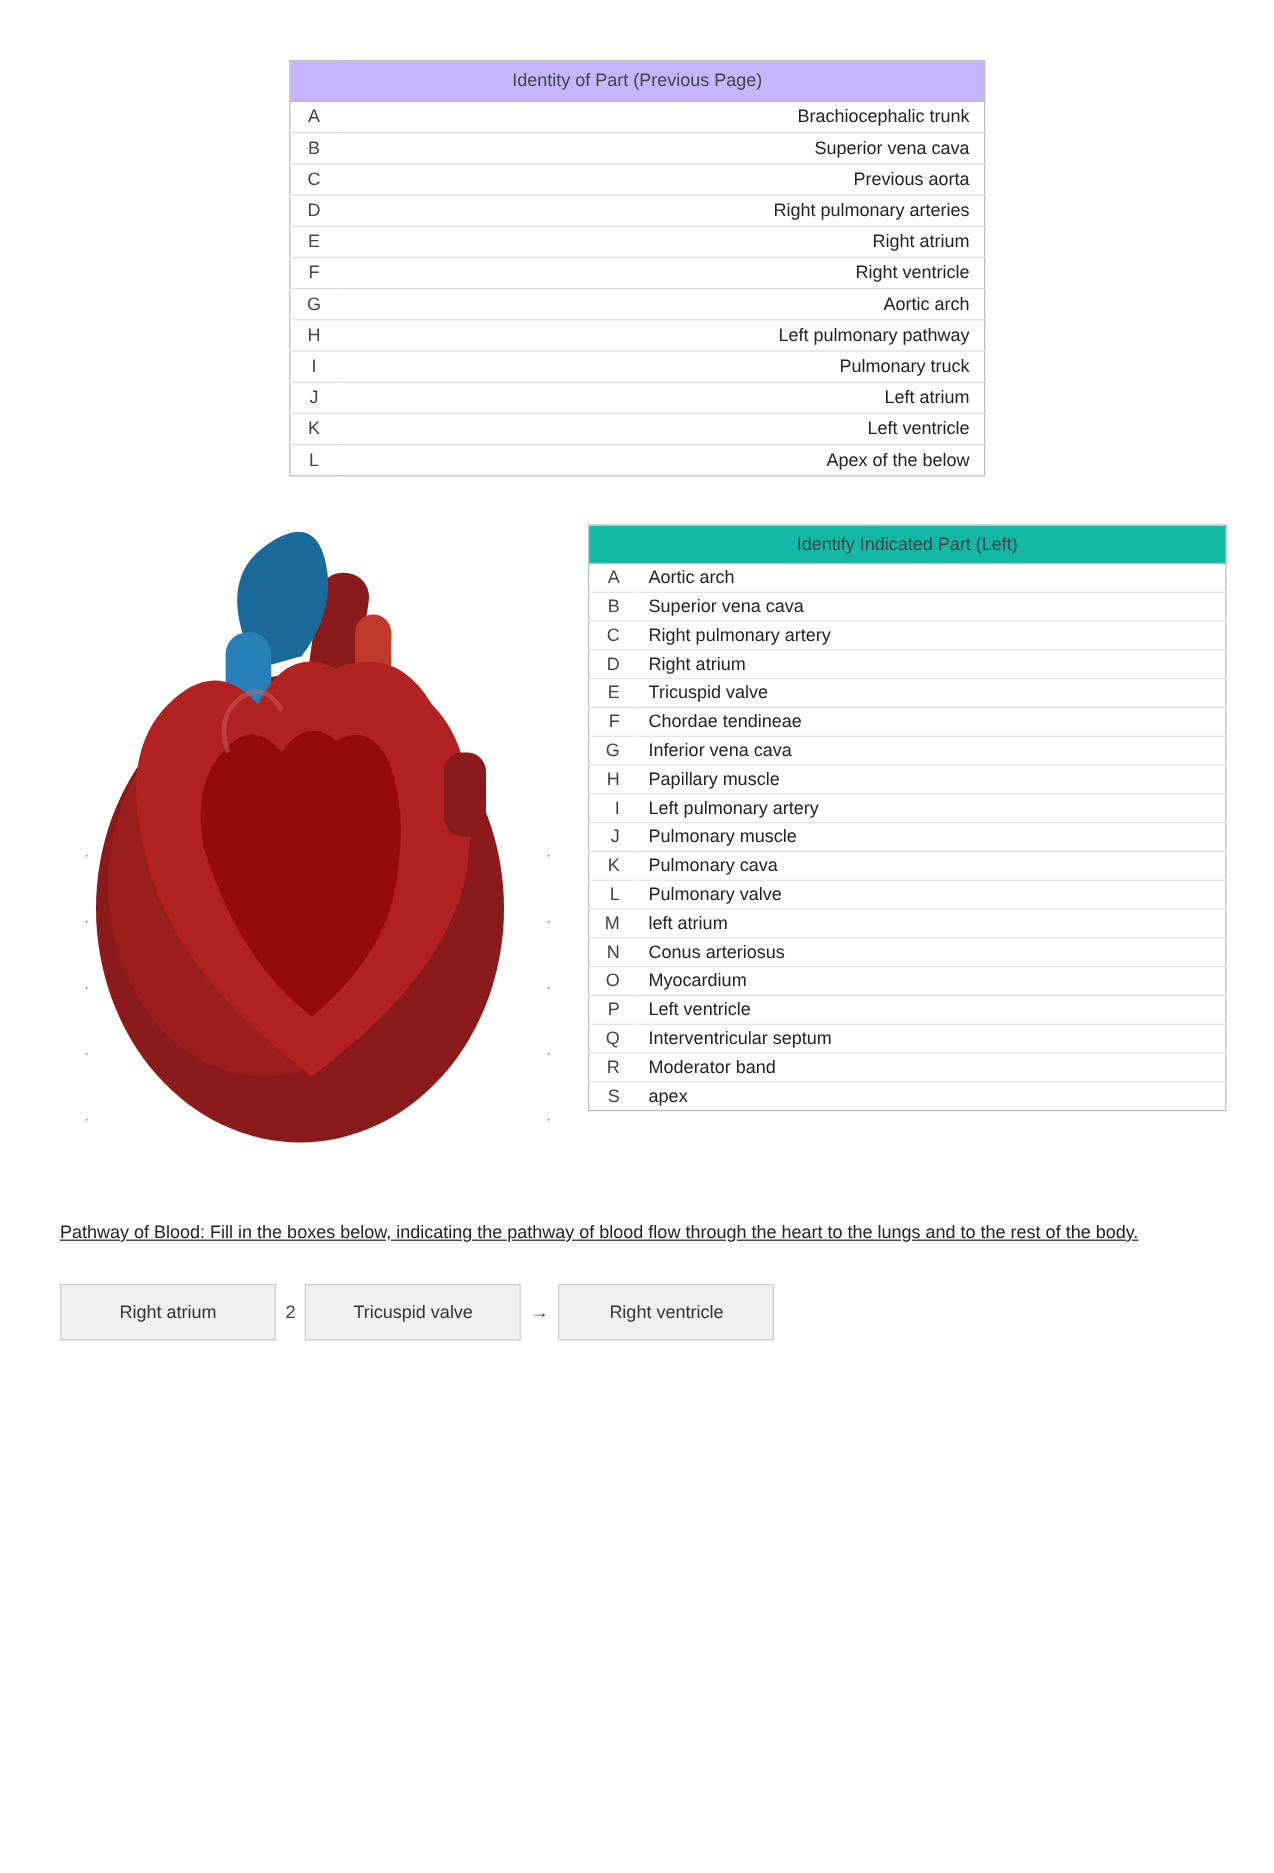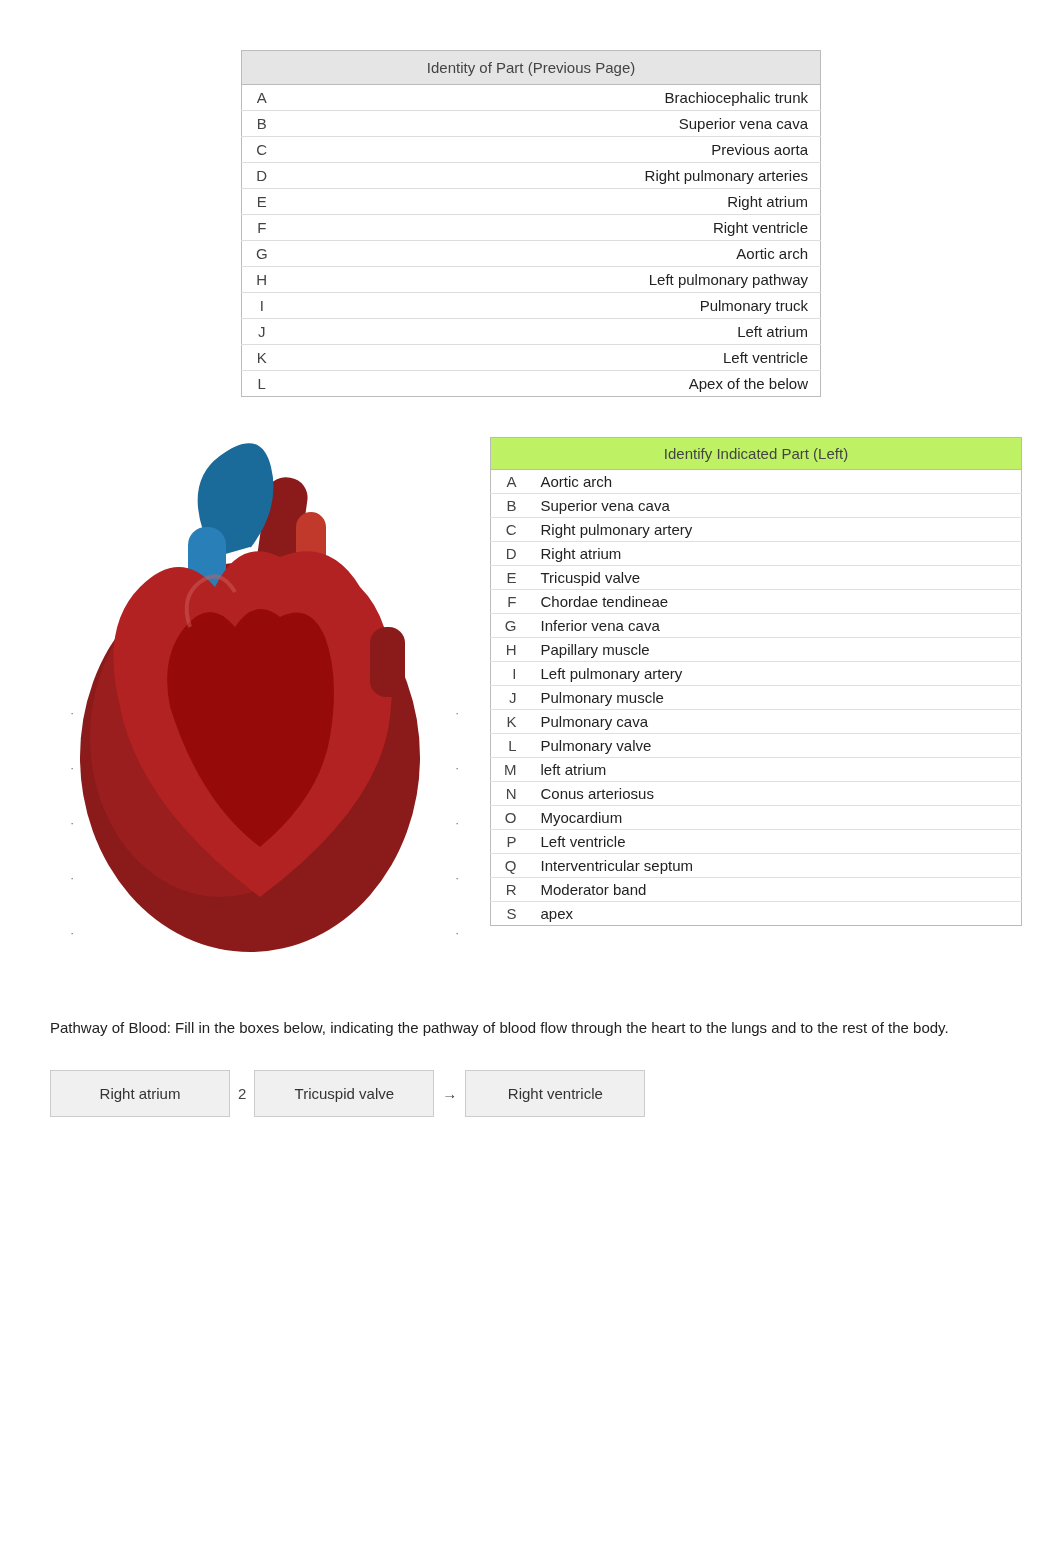--- a/index.html
+++ b/index.html
@@ -38,21 +38,21 @@
 
     .prev-table td:first-child {
       text-align: center;
       width: 40px;
       color: #444;
     }
 
     .prev-table .header-row td {
       text-align: center;
       font-weight: normal;
-      background: #e5e5e5;
+      background: #c4b5fd;
       padding: 8px;
       border-bottom: 1px solid #bbb;
     }
 
     .prev-table tr:last-child td {
       border-bottom: none;
     }
 
     
     .middle-section {
@@ -81,40 +81,41 @@
 
     .right-table td:first-child {
       text-align: right;
       width: 40px;
       color: #444;
       padding-right: 14px;
     }
 
     .right-table .header-row td {
       text-align: center;
-      background: #bef264;
+      background: #14b8a6;
       padding: 7px;
       border-bottom: 1px solid #bbb;
       font-weight: normal;
     }
 
     .right-table tr:last-child td {
       border-bottom: none;
     }
 
     
     .pathway-section {
       margin-top: 40px;
       padding: 0 10px;
     }
 
     .pathway-description {
       font-size: 15px;
       line-height: 1.5;
       margin-bottom: 30px;
+      text-decoration: underline;
     }
 
     .pathway-boxes {
       display: flex;
       align-items: center;
       gap: 0;
       margin-top: 10px;
     }
 
     .pathway-box {

